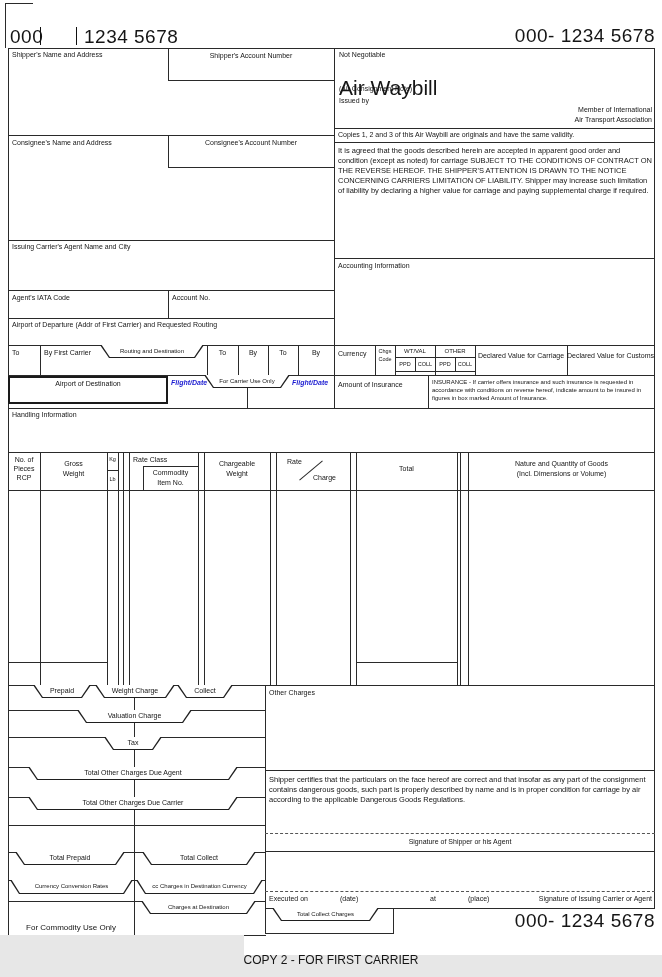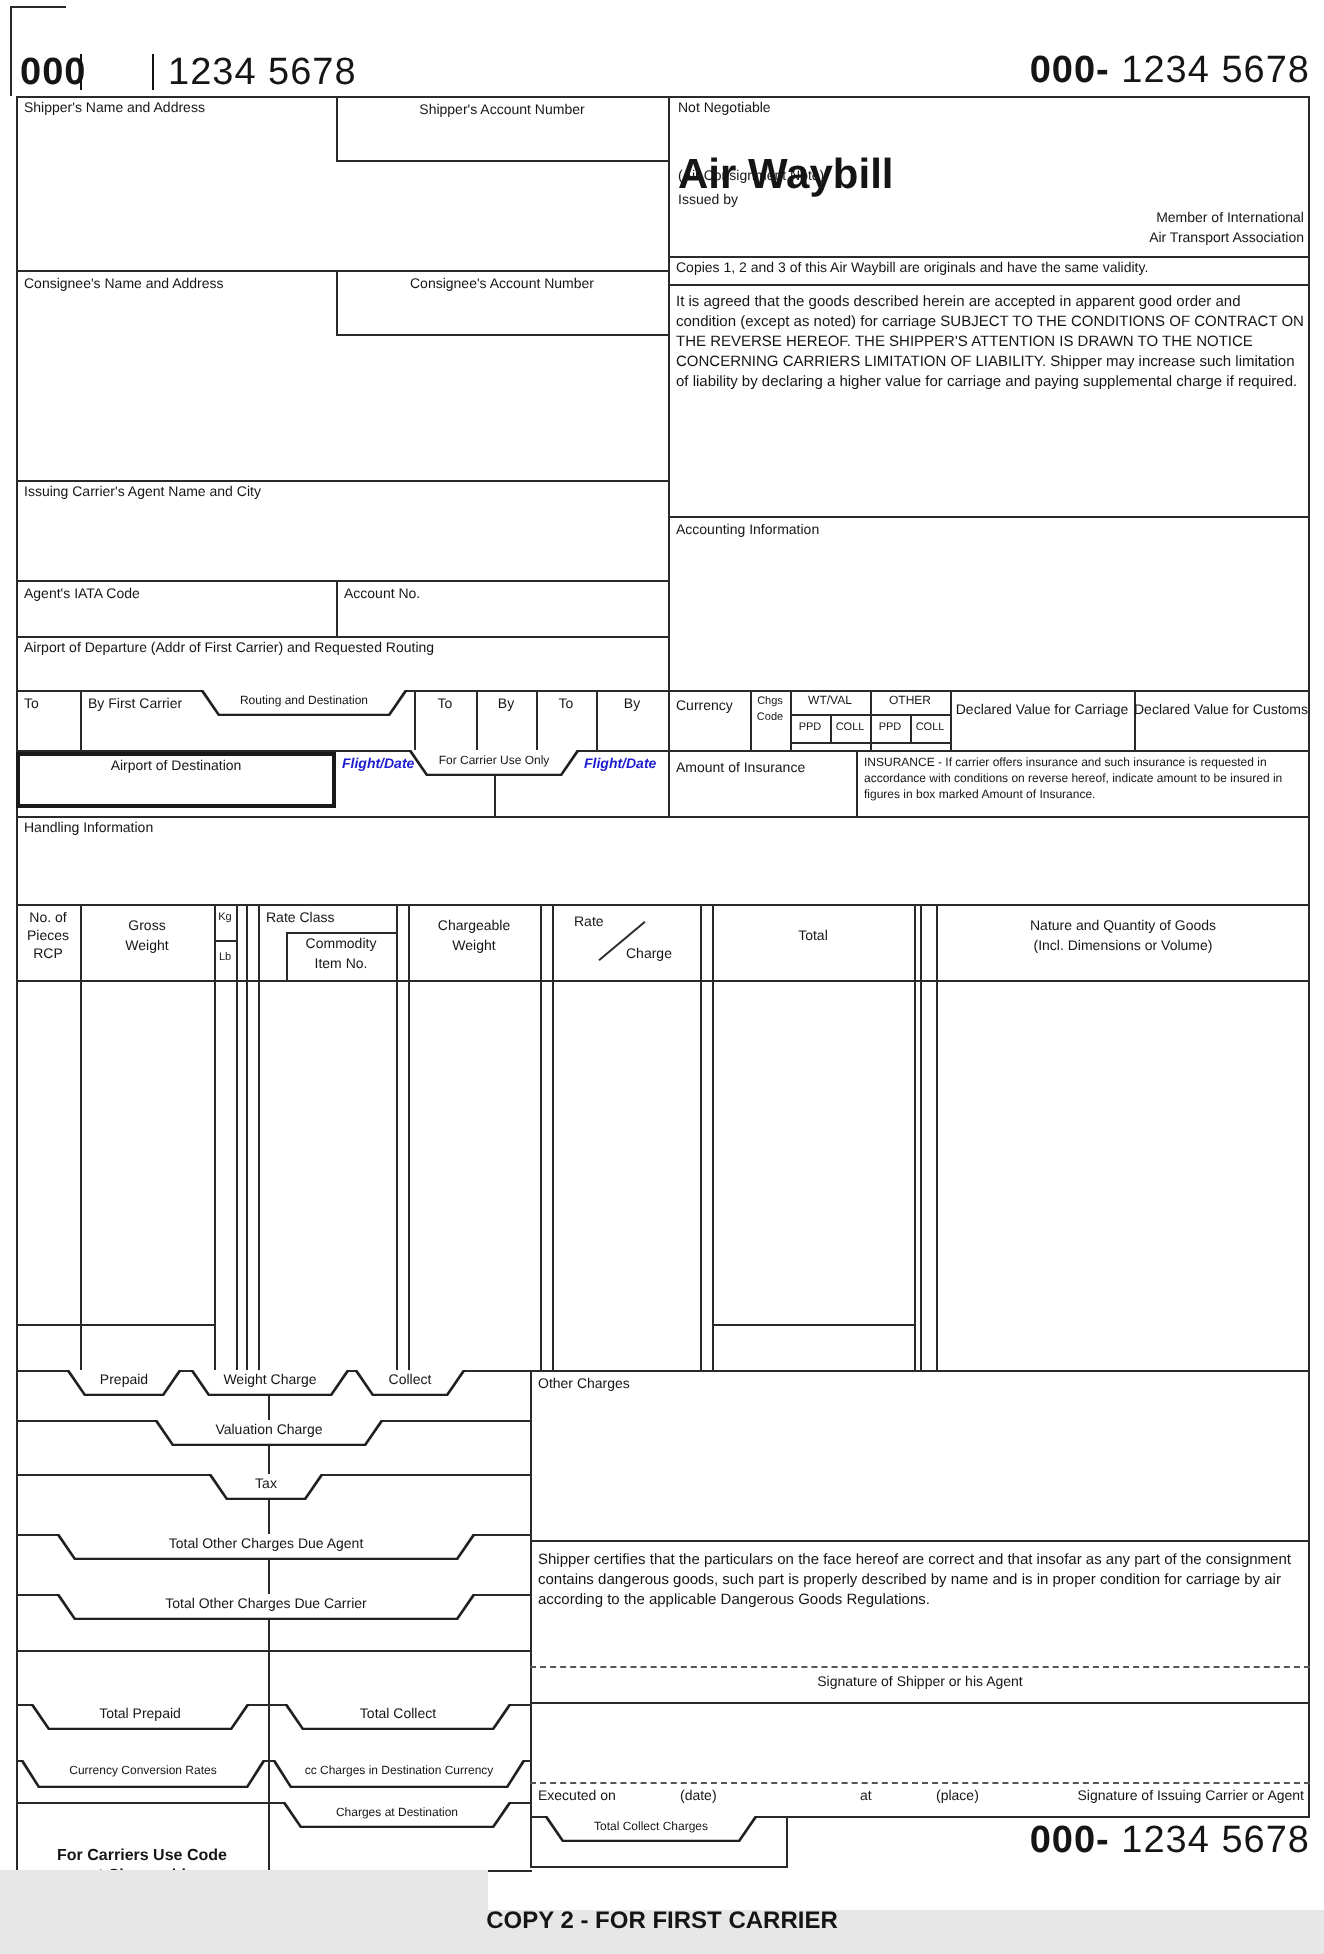--- a/index.html
+++ b/index.html
@@ -5,21 +5,21 @@
   html,body{margin:0;padding:0;background:#fff;}
   .page{position:relative;width:662px;height:977px;background:#fff;overflow:hidden;
         font-family:"Liberation Sans","DejaVu Sans",sans-serif;color:#151515;}
   .hl{position:absolute;height:1px;background:#2a2a2a;}
   .vl{position:absolute;width:1px;background:#2a2a2a;}
   .dash{position:absolute;height:0;border-top:1px dashed #555;}
   .lbl{position:absolute;font-size:7px;line-height:1.1;white-space:nowrap;}
   .lbl8{position:absolute;font-size:8px;line-height:1.1;white-space:nowrap;margin-top:16px;}
   .c{text-align:center;}
   .num{position:absolute;font-size:19px;letter-spacing:.5px;white-space:nowrap;}
-  .b{font-weight:bold;}
+  .b{font-weight:normal;}
   .blue{color:#1b1bd1;font-style:italic;font-weight:bold;}
   .blk{position:absolute;font-size:7.5px;line-height:1.32;}
   .trap{position:absolute;height:13px;}
   .t-out{position:absolute;inset:0;background:#1f1f1f;
          clip-path:polygon(0 0,100% 0,calc(100% - 9px) 100%,9px 100%);}
   .t-in{position:absolute;inset:0;background:#fff;
         clip-path:polygon(1.7px 0,calc(100% - 1.7px) 0,calc(100% - 9.8px) calc(100% - 1.1px),9.8px calc(100% - 1.1px));}
   .t-lbl{position:absolute;inset:0;text-align:center;font-size:7px;line-height:12px;white-space:nowrap;}
   .t-lbl.small{font-size:6px;}
   .gray{position:absolute;background:#e7e7e7;}
@@ -256,21 +256,21 @@
   <div class="trap" style="left:136px;top:880px;width:127px;height:14px">
     <div class="t-out"></div>
       <div class="t-in"></div>
     <div class="t-lbl small">cc Charges in Destination Currency</div>
   </div>
   <div class="trap" style="left:141px;top:901px;width:115px">
     <div class="t-out"></div>
       <div class="t-in"></div>
     <div class="t-lbl small">Charges at Destination</div>
   </div>
-  <div class="lbl8 b c" style="left:8px;top:908px;width:126px">For Carriers Use Code</div>
+  <div class="lbl8 b c" style="left:8px;top:908px;width:126px">For Commodity Use Only</div>
   <div class="lbl8 b c" style="left:8px;top:918px;width:126px">at Chargeable</div>
 
   <div class="lbl" style="left:269px;top:689px">Other Charges</div>
   <div class="field" style="left:266px;top:699px;width:386px;height:69px"></div>
   <div class="hl" style="left:265px;top:770px;width:390px"></div>
   <div class="blk" style="left:269px;top:775px;width:384px">Shipper certifies that the particulars on the face hereof are correct and that insofar as any part of the consignment contains dangerous goods, such part is properly described by name and is in proper condition for carriage by air according to the applicable Dangerous Goods Regulations.</div>
   <div class="dash" style="left:265px;top:833px;width:390px"></div>
   <div class="lbl c" style="left:265px;top:838px;width:390px">Signature of Shipper or his Agent</div>
   <div class="hl" style="left:265px;top:851px;width:390px"></div>
   <div class="dash" style="left:265px;top:891px;width:390px"></div>

